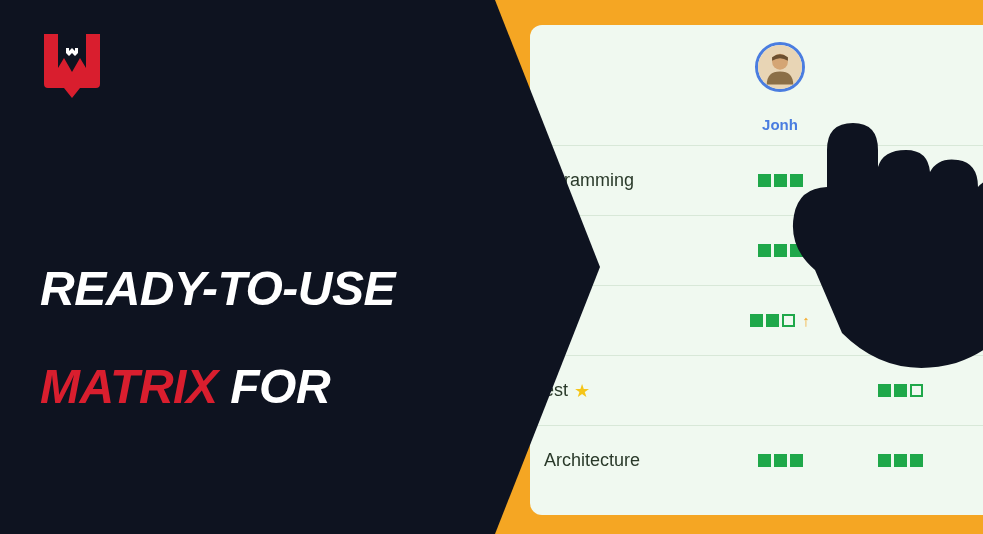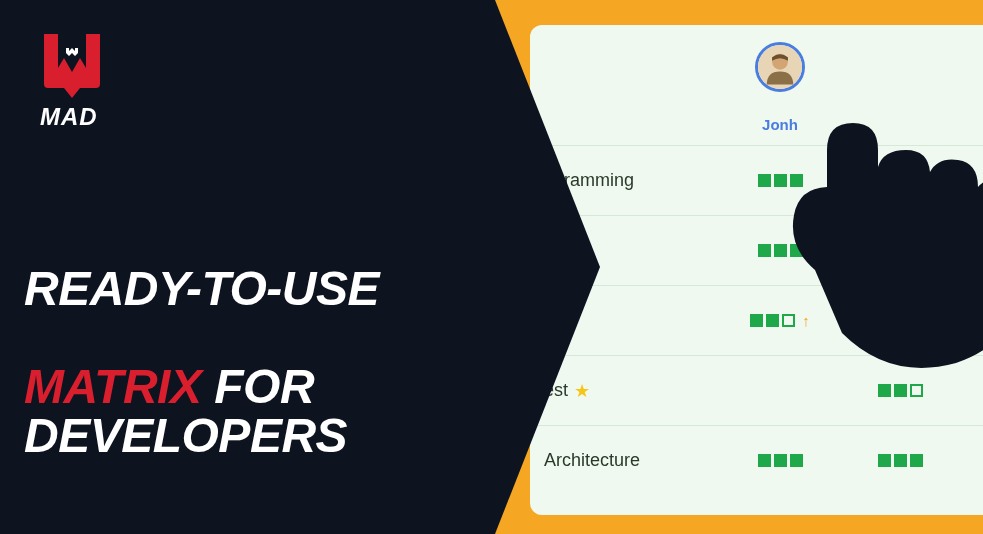--- a/index.html
+++ b/index.html
@@ -18,21 +18,21 @@
 .score-cell{width:120px;justify-content:center;gap:3px;}
 .square{width:13px;height:13px;}
 .sq-fill{background:#1fa84a;}
 .sq-empty{border:2px solid #1fa84a;background:transparent;}
 .arrow-up{color:#f5a623;font-size:15px;margin-left:4px;font-weight:bold;}
 .star{color:#f5c518;font-size:18px;}
 .left-arrow{position:absolute;left:0;top:0;width:600px;height:534px;}
 .logo{position:absolute;left:40px;top:28px;width:110px;}
 .logo-mark{width:64px;height:70px;}
 .logo-text{color:#fff;font-weight:900;font-size:24px;letter-spacing:1px;line-height:0.95;margin-top:4px;font-style:italic;}
-.headline{position:absolute;left:24px;top:265px;color:#fff;font-weight:900;font-size:48px;line-height:1.02;letter-spacing:-0.5px;font-style:italic;}
+.headline{position:absolute;left:40px;top:265px;color:#fff;font-weight:900;font-size:48px;line-height:1.02;letter-spacing:-0.5px;font-style:italic;}
 .hl-red{color:#d91e2e;}
 .cursor-hand{position:absolute;left:780px;top:95px;width:260px;height:280px;}
 </style>
 </head>
 <body>
 
 <div class="right-bg"></div>
 
 <div class="matrix-card">
   <div class="matrix-header">
@@ -140,29 +140,27 @@
 </svg>
 
 <div class="logo">
   <svg class="logo-mark" viewBox="0 0 64 70">
     <path d="M4 6 L4 56 Q4 60 8 60 L24 60 L32 70 L40 60 L56 60 Q60 60 60 56 L60 6 L46 6 L46 40 L40 30 L32 44 L24 30 L18 40 L18 6 Z" fill="#d91e2e"></path>
     <g fill="#fff">
       <path d="M26 25 L26 20 L29 20 L29 23 L32 20 L35 23 L35 20 L38 20 L38 25 L35 28 L32 25 L29 28 Z"></path>
     </g>
   </svg>
   <div class="logo-text">
-    <div>MAD</div>
   </div>
 </div>
 
 <div class="headline">
   <span>READY-TO-USE</span><br>
   <br>
   <span class="hl-red">MATRIX</span><span> FOR</span><br>
-  <span>DEVELOPERS</span>
 </div>
 
 <svg class="cursor-hand" viewBox="0 0 260 280">
   <path d="M35 175
            Q8 152 14 120
            Q19 93 47 92
            L47 55
            Q47 28 73 28
            Q98 28 98 55
            L98 72

